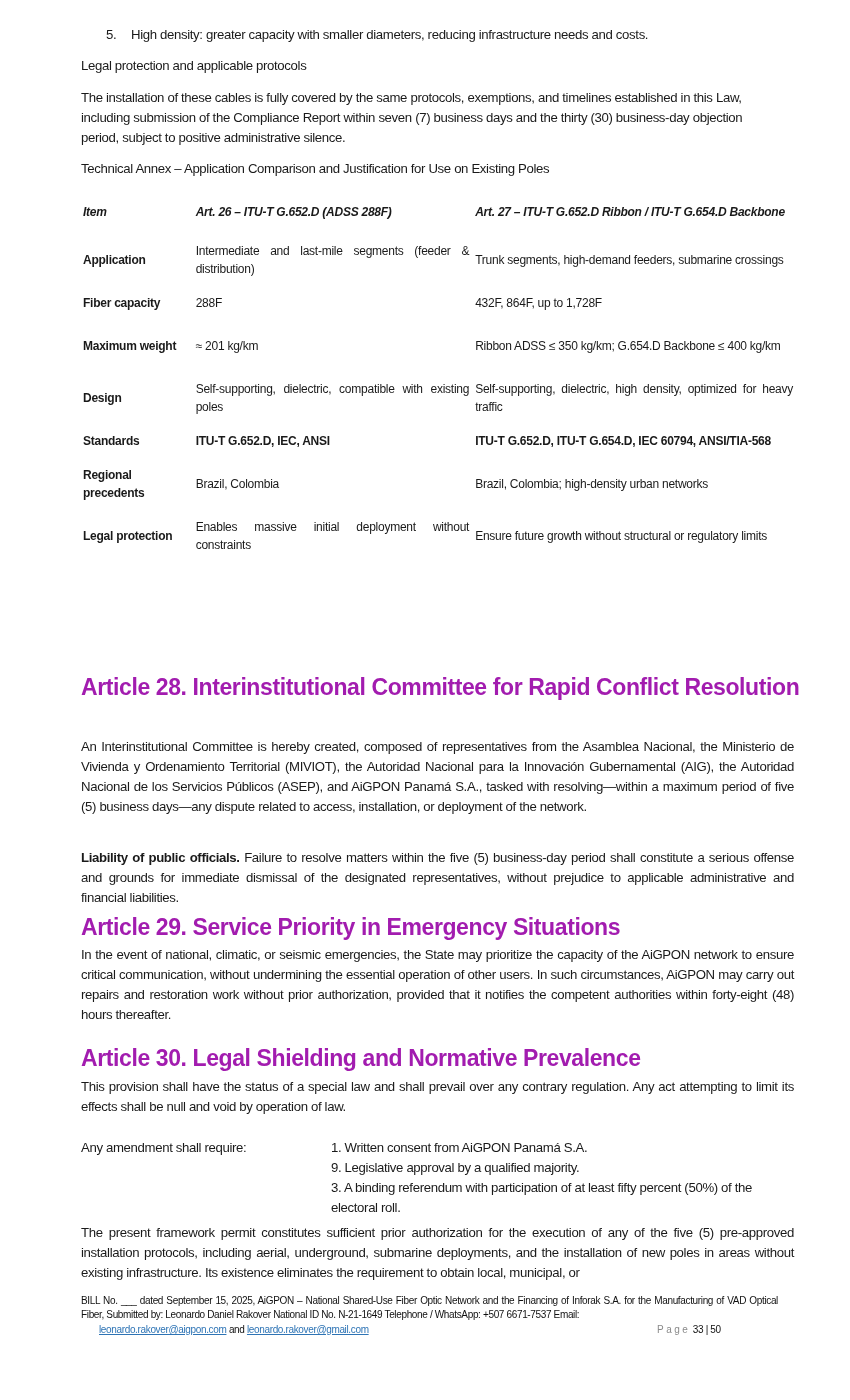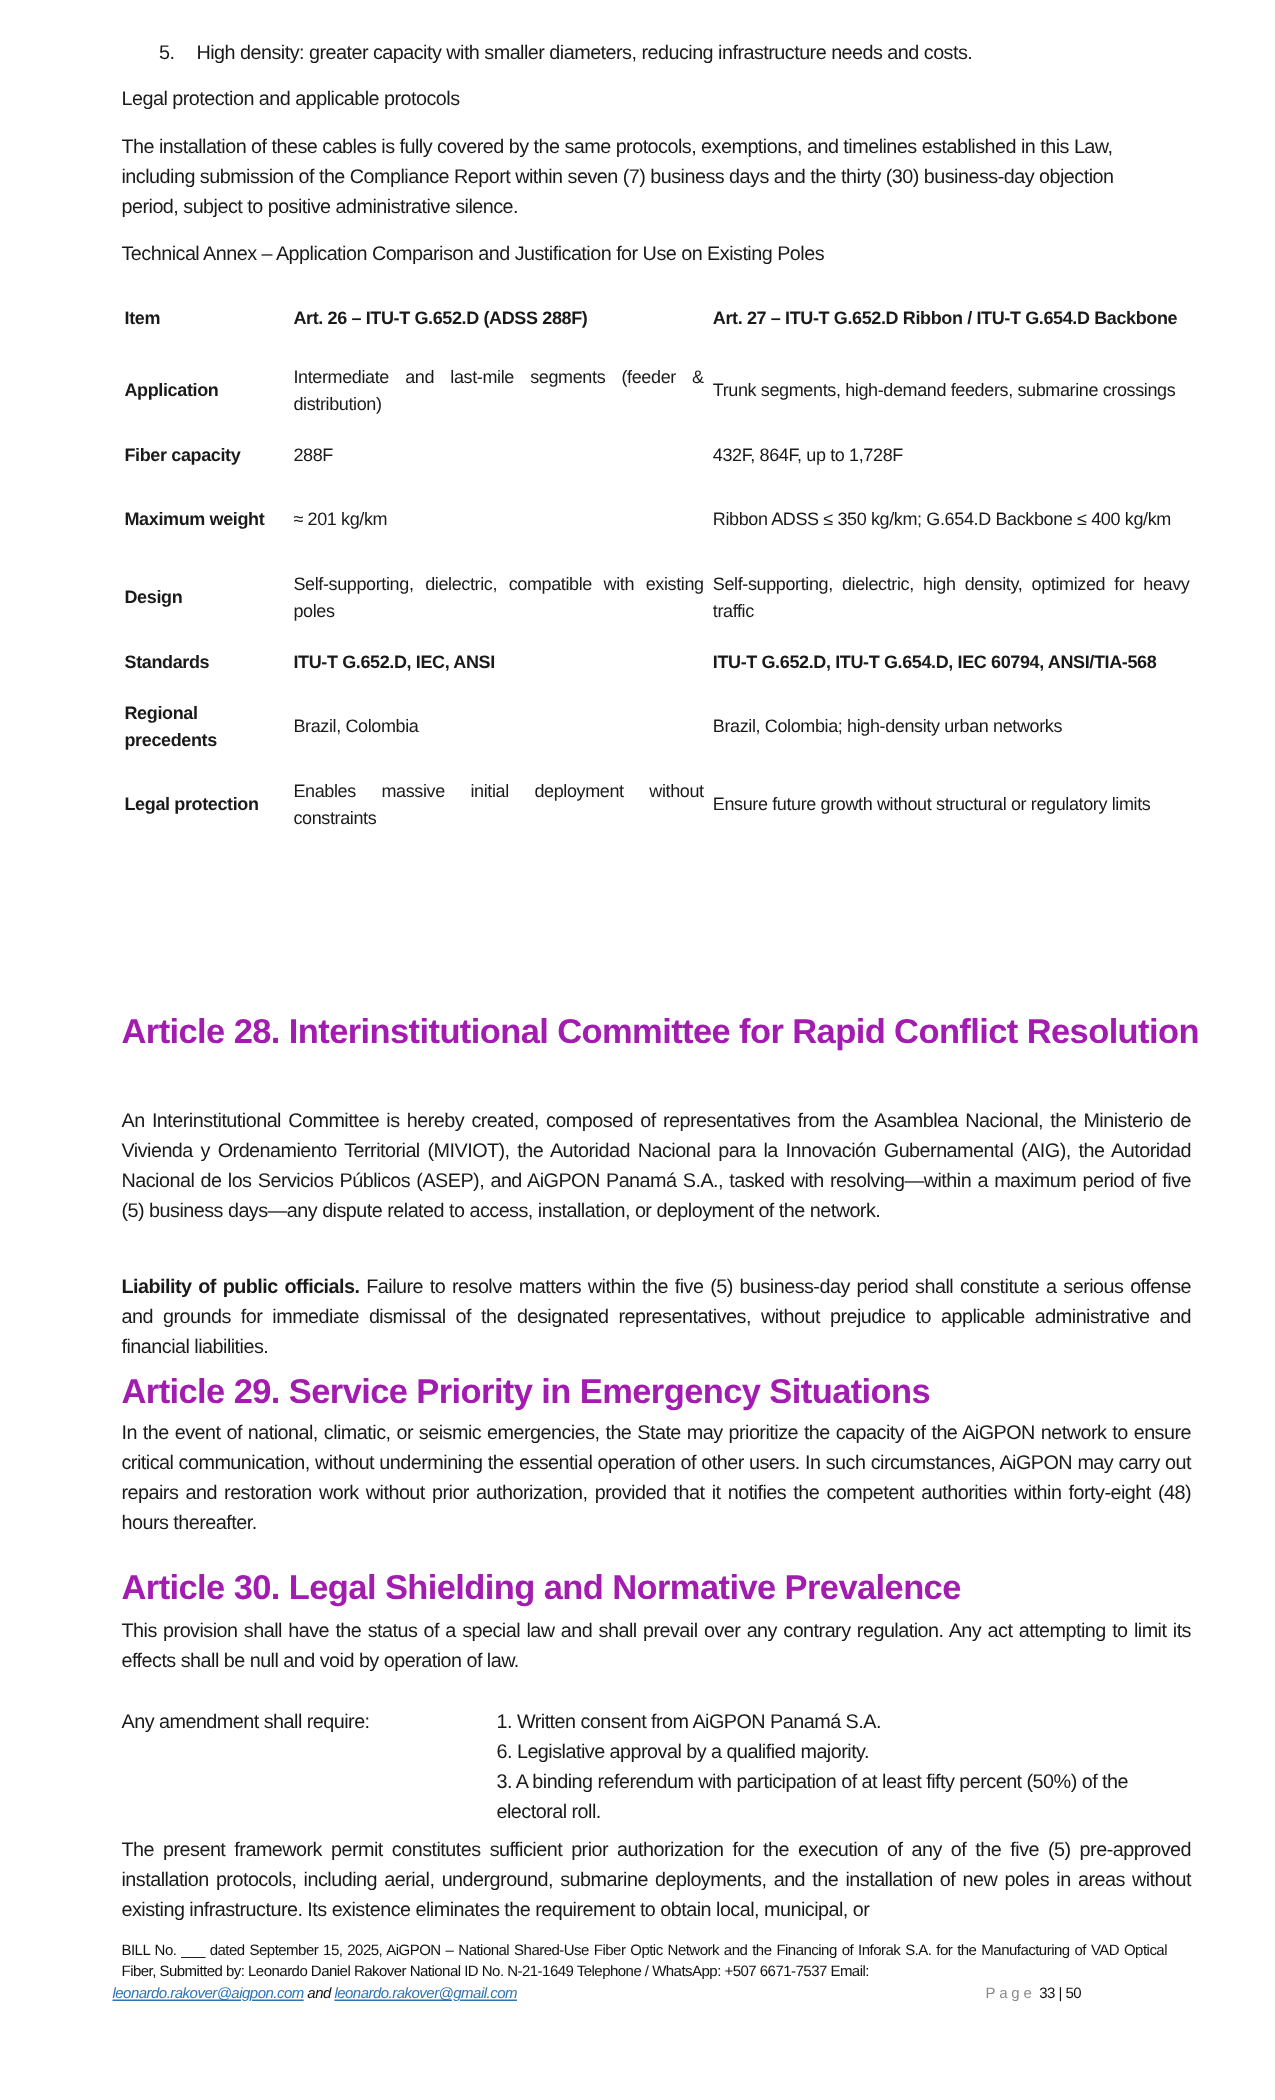--- a/index.html
+++ b/index.html
@@ -7,21 +7,21 @@
          font-family:"Liberation Sans", sans-serif; color:#1a1a1a; }
   .abs { position:absolute; }
   .body-txt { font-size:13.2px; line-height:20px; letter-spacing:-0.35px; word-spacing:0px; }
   .just { text-align:justify; text-align-last:left; }
   .h2 { font-size:23px; font-weight:bold; letter-spacing:-0.4px; line-height:22px; color:#a21caf; }
   .tbl { position:absolute; left:80px; top:190px; width:716px; border-collapse:collapse; }
   .tbl td { font-size:12px; letter-spacing:-0.25px; line-height:18px; vertical-align:middle; padding:0 3px; text-align:justify; text-align-last:left; }
   .tbl td.c0 { width:106px; font-weight:bold; }
   .tbl td.c1 { width:272px; }
   .tbl td.c2 { width:316px; }
-  .tbl tr.r-head td { font-weight:bold; height:44px; }
+  .tbl tr.r-head td { font-weight:bold; height:44px;font-style:italic; }
   .tbl tr.bold td { font-weight:bold; }
   .footer { font-size:10px; line-height:14px; letter-spacing:-0.35px; color:#111; }
   .footer a { color:#2e74b5; text-decoration:underline; }
   .page-word { color:#8a8a8a; letter-spacing:2.5px;text-align:center; }
 </style>
 </head>
 <body>
 
 <div class="abs body-txt" style="left:106px; top:25px; width:700px;">
   <span>5.</span>
@@ -88,28 +88,28 @@
 
 <div class="abs h2" style="left:81px; top:916px;">Article 29. Service Priority in Emergency Situations</div>
 <div class="abs body-txt just" style="left:81px; top:945px; width:713px;">In the event of national, climatic, or seismic emergencies, the State may prioritize the capacity of the AiGPON network to ensure critical communication, without undermining the essential operation of other users. In such circumstances, AiGPON may carry out repairs and restoration work without prior authorization, provided that it notifies the competent authorities within forty-eight (48) hours thereafter.</div>
 
 <div class="abs h2" style="left:81px; top:1047px;">Article 30. Legal Shielding and Normative Prevalence</div>
 <div class="abs body-txt just" style="left:81px; top:1077px; width:713px;">This provision shall have the status of a special law and shall prevail over any contrary regulation. Any act attempting to limit its effects shall be null and void by operation of law.</div>
 
 <div class="abs body-txt" style="left:81px; top:1138px;">Any amendment shall require:</div>
 <div class="abs body-txt" style="left:331px; top:1138px; width:466px;">
   <div>1. Written consent from AiGPON Panamá S.A.</div>
-  <div>6. Legislative approval by a qualified majority.</div>
+  <div>9. Legislative approval by a qualified majority.</div>
   <div>3. A binding referendum with participation of at least fifty percent (50%) of the electoral roll.</div>
 </div>
 
 <div class="abs body-txt just" style="left:81px; top:1223px; width:713px;">The present framework permit constitutes sufficient prior authorization for the execution of any of the five (5) pre-approved installation protocols, including aerial, underground, submarine deployments, and the installation of new poles in areas without existing infrastructure. Its existence eliminates the requirement to obtain local, municipal, or</div>
 
 <div class="abs footer just" style="left:81px; top:1294px; width:697px;">
   <span>BILL No. ___ dated September 15, 2025, AiGPON – National Shared-Use Fiber Optic Network and the Financing of Inforak S.A. for the Manufacturing of VAD Optical Fiber, Submitted by: Leonardo Daniel Rakover National ID No. N-21-1649 Telephone / WhatsApp: +507 6671-7537 Email:</span>
 </div>
-<div class="abs footer" style="left:75px; top:1323px;font-style:italic;">
+<div class="abs footer" style="left:99px; top:1323px;">
   <a>leonardo.rakover@aigpon.com</a><span> and </span><a>leonardo.rakover@gmail.com</a>
 </div>
 <div class="abs footer" style="left:657px; top:1323px;">
   <span class="page-word">Page</span>
   <span>33 | 50</span>
 </div>
 
 </body></html>

